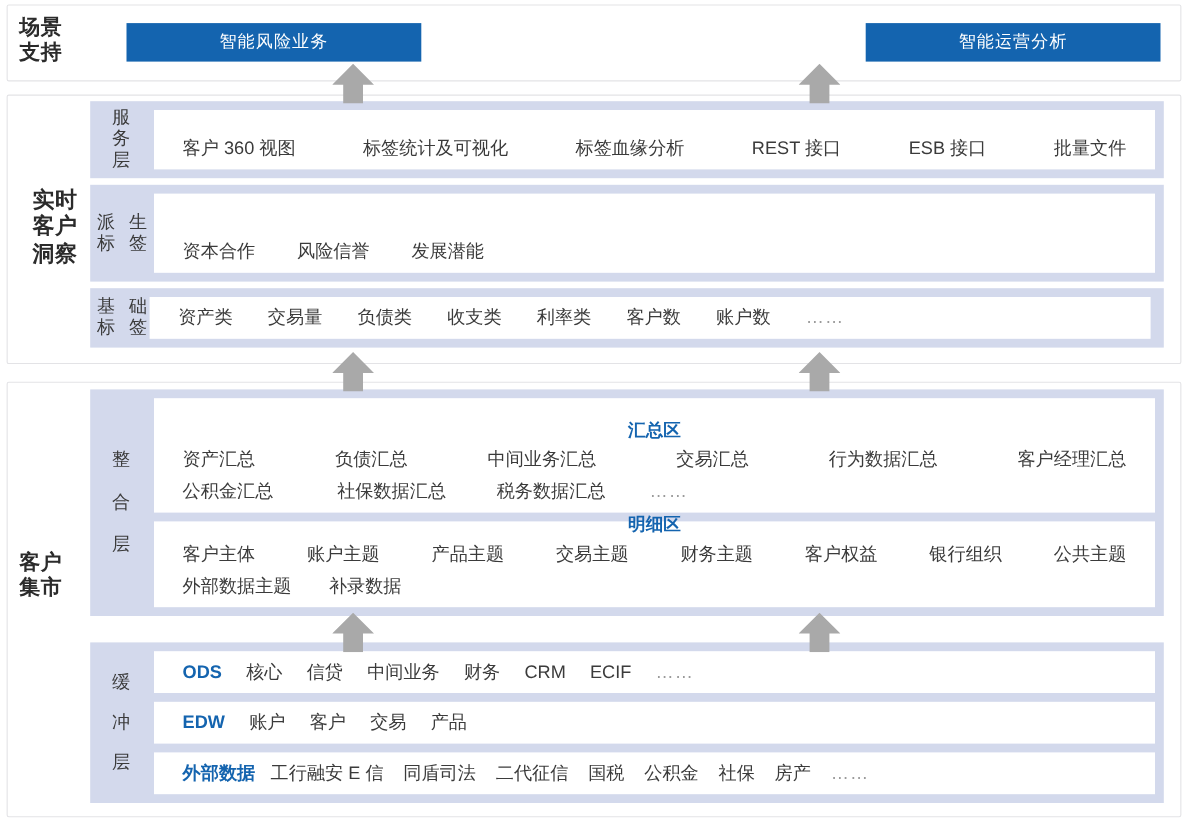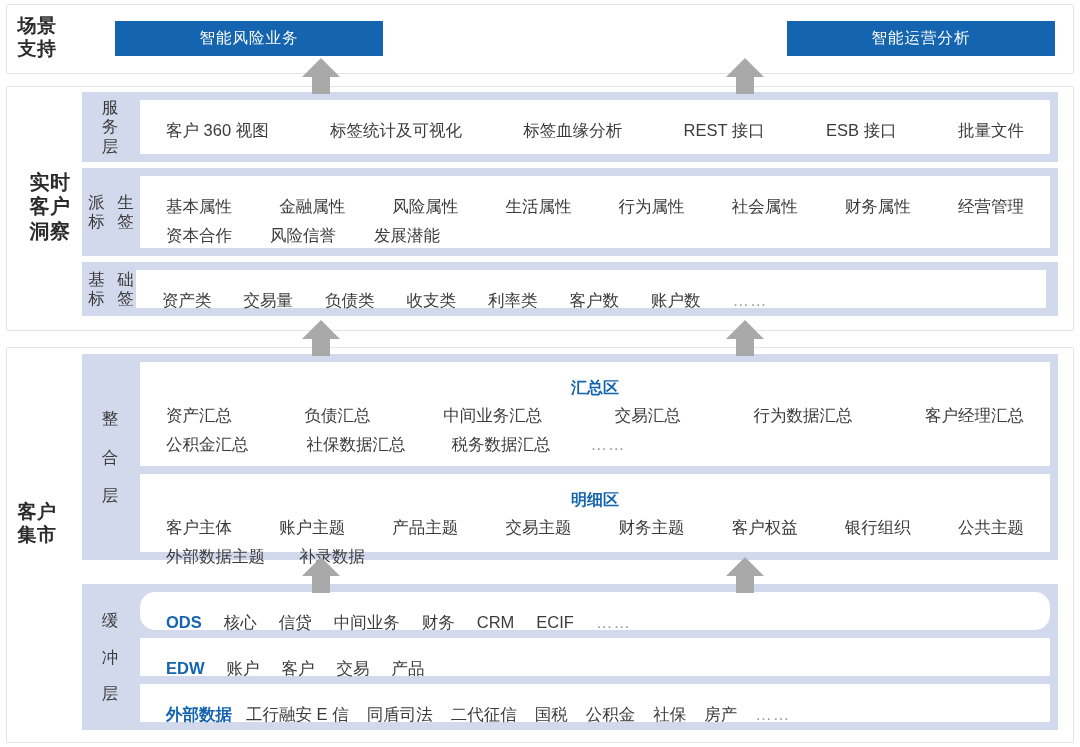--- a/index.html
+++ b/index.html
@@ -98,22 +98,22 @@
   .layer-label.two-col span { width: 50%; text-align: center; }
   .layer-label.spread { justify-content: space-evenly; }
   .layer-label.spread span { line-height: 1; }
 
   
   .box {
     position: absolute;
     background: #ffffff;
     display: flex;
     flex-direction: column;
-    justify-content: flex-start;
-    padding: 16px 26px;
+    justify-content: flex-end;
+    padding: 4px 26px;
   }
   .box-row {
     display: flex;
     align-items: center;
     white-space: nowrap;
     font-size: 16.5px;
     color: #3b3b3b;
     line-height: 1.75;
   }
   .box-row.spaced { justify-content: space-between; }
@@ -134,21 +134,21 @@
   .ellipsis { color: #9a9a9a; letter-spacing: 1px; }
 
   
   #box-service { left: 140px; top: 100px; width: 910px; height: 54px; }
   #box-derived { left: 140px; top: 176px; width: 910px; height: 72px; }
   #box-basic   { left: 136px; top: 270px; width: 910px; height: 38px; }
 
   #box-summary { left: 140px; top: 362px; width: 910px; height: 104px; }
   #box-detail  { left: 140px; top: 474px; width: 910px; height: 78px; }
 
-  #box-ods     { left: 140px; top: 592px; width: 910px; height: 38px; border-radius: 15px; }
+  #box-ods     { left: 140px; top: 592px; width: 910px; height: 38px; }
   #box-edw     { left: 140px; top: 638px; width: 910px; height: 38px; }
   #box-ext     { left: 140px; top: 684px; width: 910px; height: 38px; }
 
   
   .up-arrow {
     position: absolute;
     width: 38px; height: 36px;
     z-index: 5;
   }
   .up-arrow svg { display: block; }
@@ -202,30 +202,20 @@
 
 <div class="panel" id="panel-derived">
   <div class="layer-label two-col">
     <span>派</span>
     <span>生</span>
     <span>标</span>
     <span>签</span>
   </div>
 </div>
 <div class="box" id="box-derived">
-  <div class="box-row spaced">
-    <span class="item">基本属性</span>
-    <span class="item">金融属性</span>
-    <span class="item">风险属性</span>
-    <span class="item">生活属性</span>
-    <span class="item">行为属性</span>
-    <span class="item">社会属性</span>
-    <span class="item">财务属性</span>
-    <span class="item">经营管理</span>
-  </div>
   <div class="box-row">
     <span class="item" style="margin-right:38px">资本合作</span>
     <span class="item" style="margin-right:38px">风险信誉</span>
     <span class="item">发展潜能</span>
   </div>
 </div>
 
 <div class="panel" id="panel-basic">
   <div class="layer-label two-col">
     <span>基</span>

